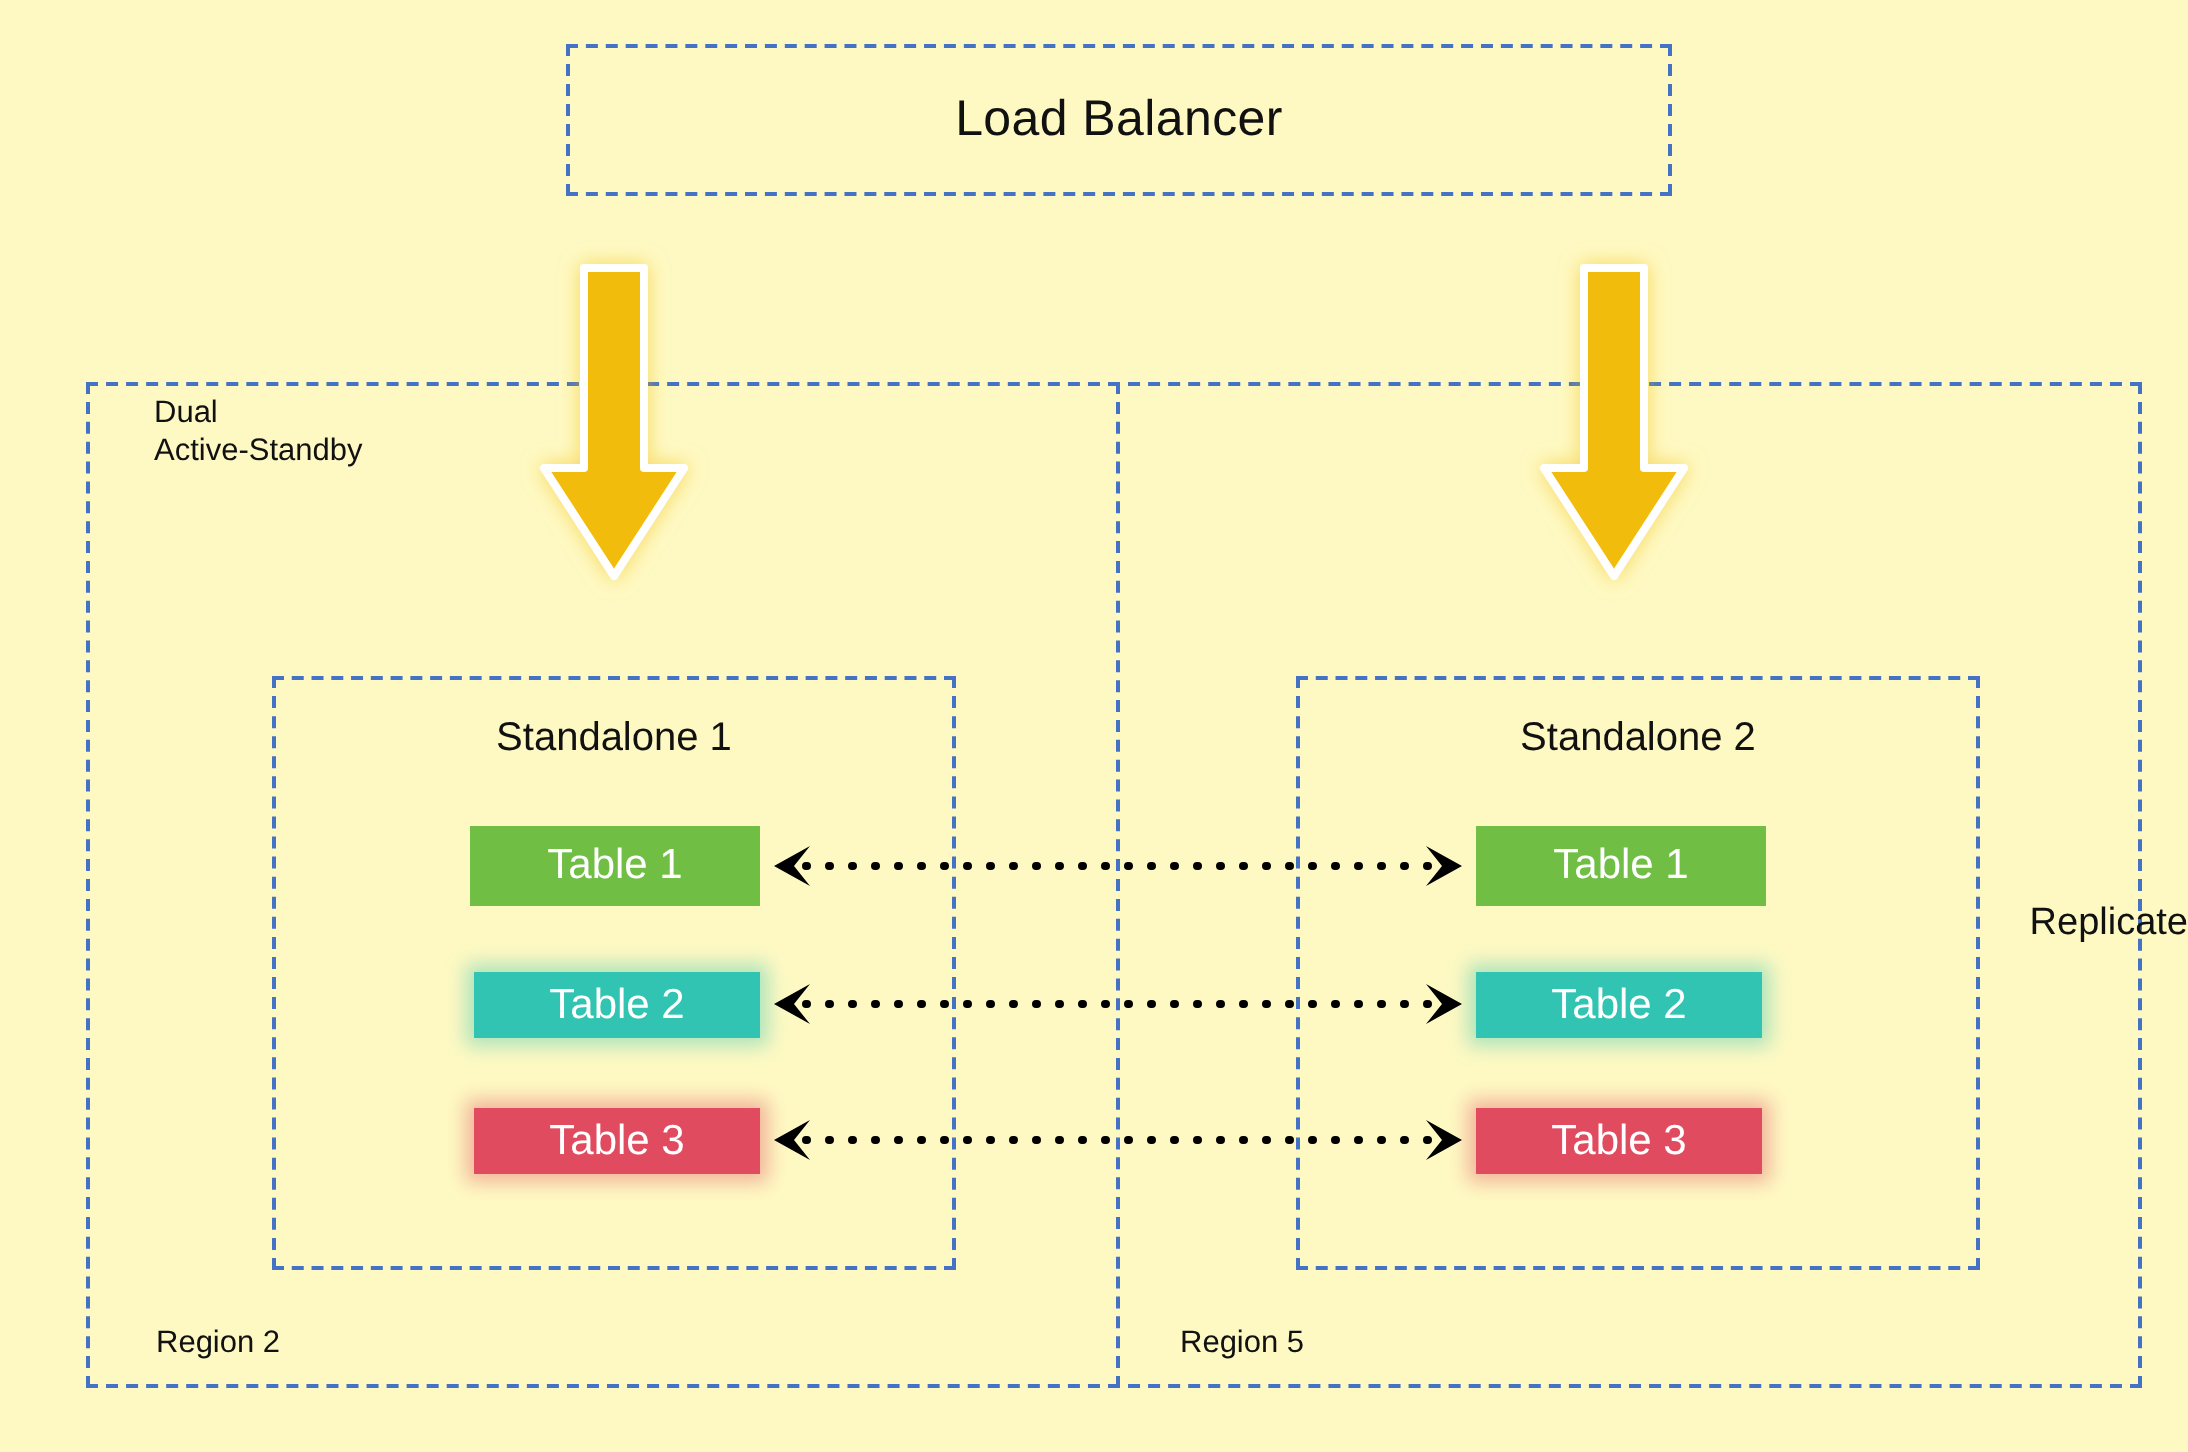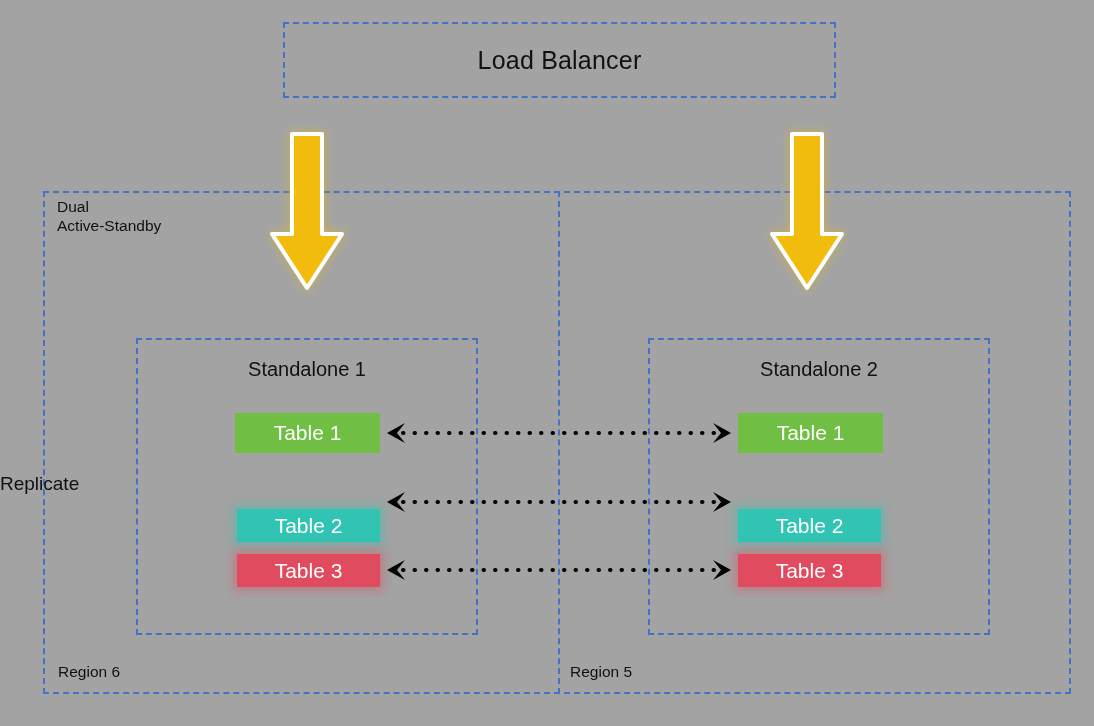--- a/index.html
+++ b/index.html
@@ -8,21 +8,21 @@
     background: #ffffff;
   }
   body {
     font-family: "Liberation Sans", sans-serif;
     -webkit-font-smoothing: antialiased;
   }
   #canvas {
     position: relative;
     width: 1094px;
     height: 726px;
-    background: #a3a3a3;
+    background: #fef9c3;
     overflow: hidden;
   }
 
   
   .dashed-box {
     position: absolute;
     border: 2px dashed #4472C4;
     box-sizing: border-box;
     background: transparent;
   }
@@ -62,20 +62,21 @@
     height: 503px;
     border-left: 2px dashed #4472C4;
   }
 
   .corner-label {
     position: absolute;
     font-size: 15.5px;
     color: #111111;
     line-height: 19px;
     white-space: pre-line;
+    margin-left: 20px;
   }
   #dual-label {
     left: 57px;
     top: 197px;
   }
   #region1-label {
     left: 58px;
     top: 662px;
   }
   #region2-label {
@@ -112,21 +113,20 @@
     align-items: center;
     justify-content: center;
     color: #ffffff;
     font-size: 21px;
     box-sizing: border-box;
   }
   .chip-green { background: #70BF44; text-align: center; }
   .chip-teal  {
     background: #31C4B2;
     box-shadow: 0 0 9px 4px rgba(49,196,178,0.40);
-    margin-top: 23px;
   }
   .chip-red   {
     background: #E14B5F;
     box-shadow: 0 0 9px 4px rgba(225,75,95,0.40);
   }
 
   
   #t1-left { left: 235px; top: 413px; width: 145px; height: 40px; }
   #t2-left { left: 237px; top: 486px; width: 143px; height: 33px; }
   #t3-left { left: 237px; top: 554px; width: 143px; height: 33px; }
@@ -143,22 +143,22 @@
     height: 24px;
   }
   #rep-1 { top: 421px; }
   #rep-2 { top: 490px; }
   #rep-3 { top: 558px; }
   .replicate-arrow svg { display: block; overflow: visible; }
 
   #replicate-label {
     position: absolute;
     left: 0; right: 0;
-    top: 473px;
-    text-align: left;
+    top: 451px;
+    text-align: right;
     font-size: 19px;
     color: #111111;
   }
 
   
   .big-arrow {
     position: absolute;
     width: 78px;
     height: 160px;
   }
@@ -175,21 +175,21 @@
     <div class="lb-label">Load Balancer</div>
   </div>
 
   <div class="dashed-box" id="dual-container"></div>
 
   <div id="region-divider"></div>
 
   <div class="corner-label" id="dual-label">Dual
 Active-Standby</div>
 
-  <div class="corner-label" id="region1-label">Region 6</div>
+  <div class="corner-label" id="region1-label">Region 2</div>
   <div class="corner-label" id="region2-label">Region 5</div>
 
   <div class="dashed-box" id="standalone-1">
     <div class="standalone-title">Standalone 1</div>
   </div>
 
   <div class="dashed-box" id="standalone-2">
     <div class="standalone-title">Standalone 2</div>
   </div>
 

